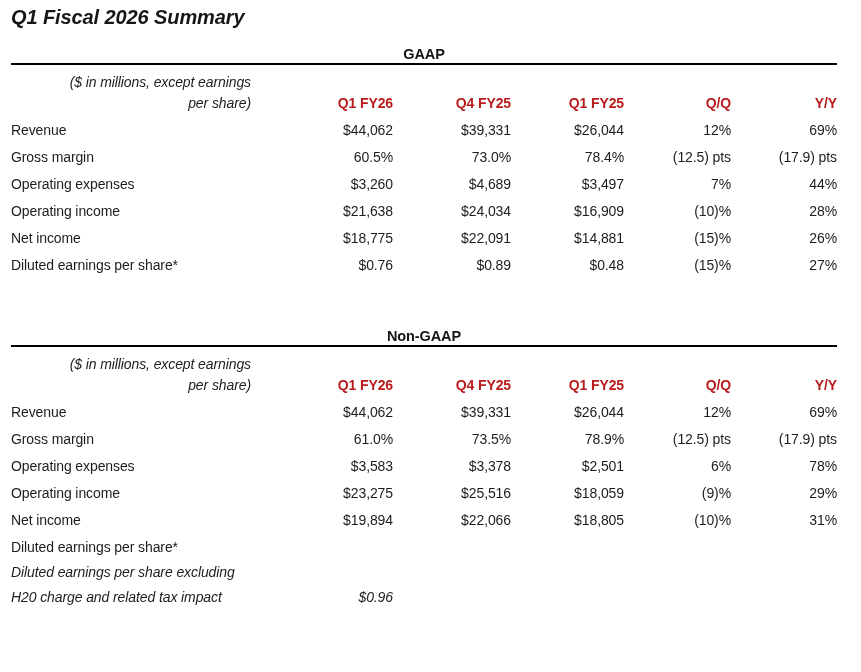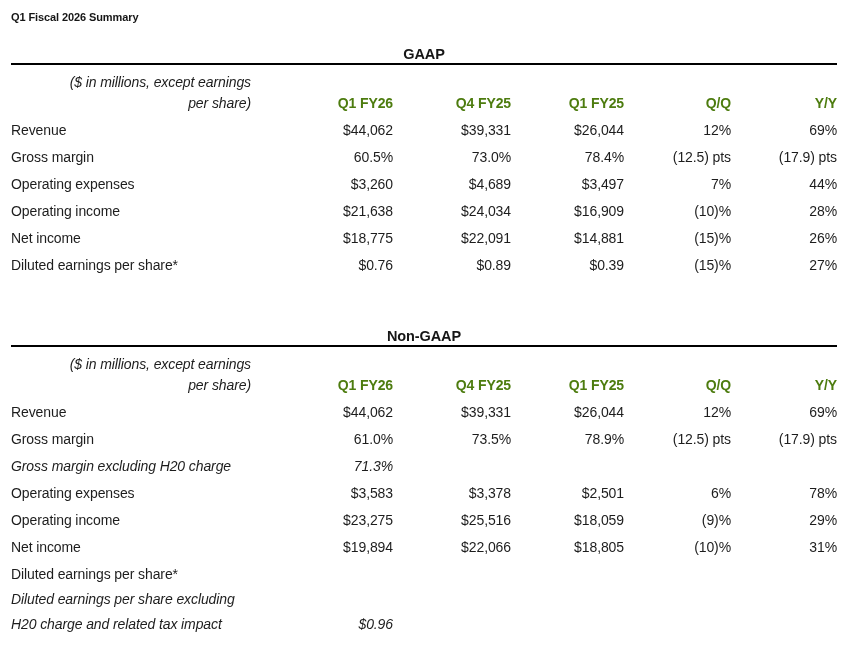--- a/index.html
+++ b/index.html
@@ -10,25 +10,26 @@
     height: 672px;
     overflow: hidden;
     font-family: "Liberation Sans", sans-serif;
     color: #1d1d1d;
     letter-spacing: -0.1px;
   }
   .page {
     padding: 8px 25px 0 11px;
   }
   .page-title {
-    font-size: 11px;
+    font-size: 20px;
     font-weight: 700;
     line-height: 18px;
     margin: 0;
     color: #161616;
+    font-style: italic;
   }
   .section { width: 826px; }
   .section-gaap { margin-top: 20px; }
   .section-nongaap { margin-top: 50px; }
   .tbl-title {
     width: 100%;
     text-align: center;
     font-weight: 700;
     font-size: 14.5px;
     line-height: 17px;
@@ -56,21 +57,21 @@
     vertical-align: bottom;
     color: #1d1d1d;
   }
   th.colh {
     text-align: right;
     font-weight: 700;
     font-size: 14px;
     line-height: 21px;
     padding: 0;
     vertical-align: bottom;
-    color: #4d7c0f;
+    color: #b91c1c;
   }
   td {
     height: 27px;
     padding: 0;
     font-size: 14px;
     line-height: 25px;
     vertical-align: bottom;
     color: #1d1d1d;
   }
   td.label { text-align: left; }
@@ -158,21 +159,21 @@
             <td class="val">$14,881</td>
             <td class="val">(15)%</td>
             <td class="val">26%</td>
           </tr>
           <tr>
             <td class="label">
               <div>Diluted earnings per share*</div>
             </td>
             <td class="val">$0.76</td>
             <td class="val">$0.89</td>
-            <td class="val">$0.39</td>
+            <td class="val">$0.48</td>
             <td class="val">(15)%</td>
             <td class="val">27%</td>
           </tr>
         </tbody>
       </table>
   </div>
 
   <div class="section section-nongaap">
     <div class="tbl-title">Non-GAAP</div>
     <table>
@@ -211,30 +212,20 @@
           <tr>
             <td class="label">
               <div>Gross margin</div>
             </td>
             <td class="val">61.0%</td>
             <td class="val">73.5%</td>
             <td class="val">78.9%</td>
             <td class="val">(12.5) pts</td>
             <td class="val">(17.9) pts</td>
           </tr>
-          <tr class="italic">
-            <td class="label">
-              <div>Gross margin excluding H20 charge</div>
-            </td>
-            <td class="val">71.3%</td>
-            <td class="val"></td>
-            <td class="val"></td>
-            <td class="val"></td>
-            <td class="val"></td>
-          </tr>
           <tr>
             <td class="label">
               <div>Operating expenses</div>
             </td>
             <td class="val">$3,583</td>
             <td class="val">$3,378</td>
             <td class="val">$2,501</td>
             <td class="val">6%</td>
             <td class="val">78%</td>
           </tr>

